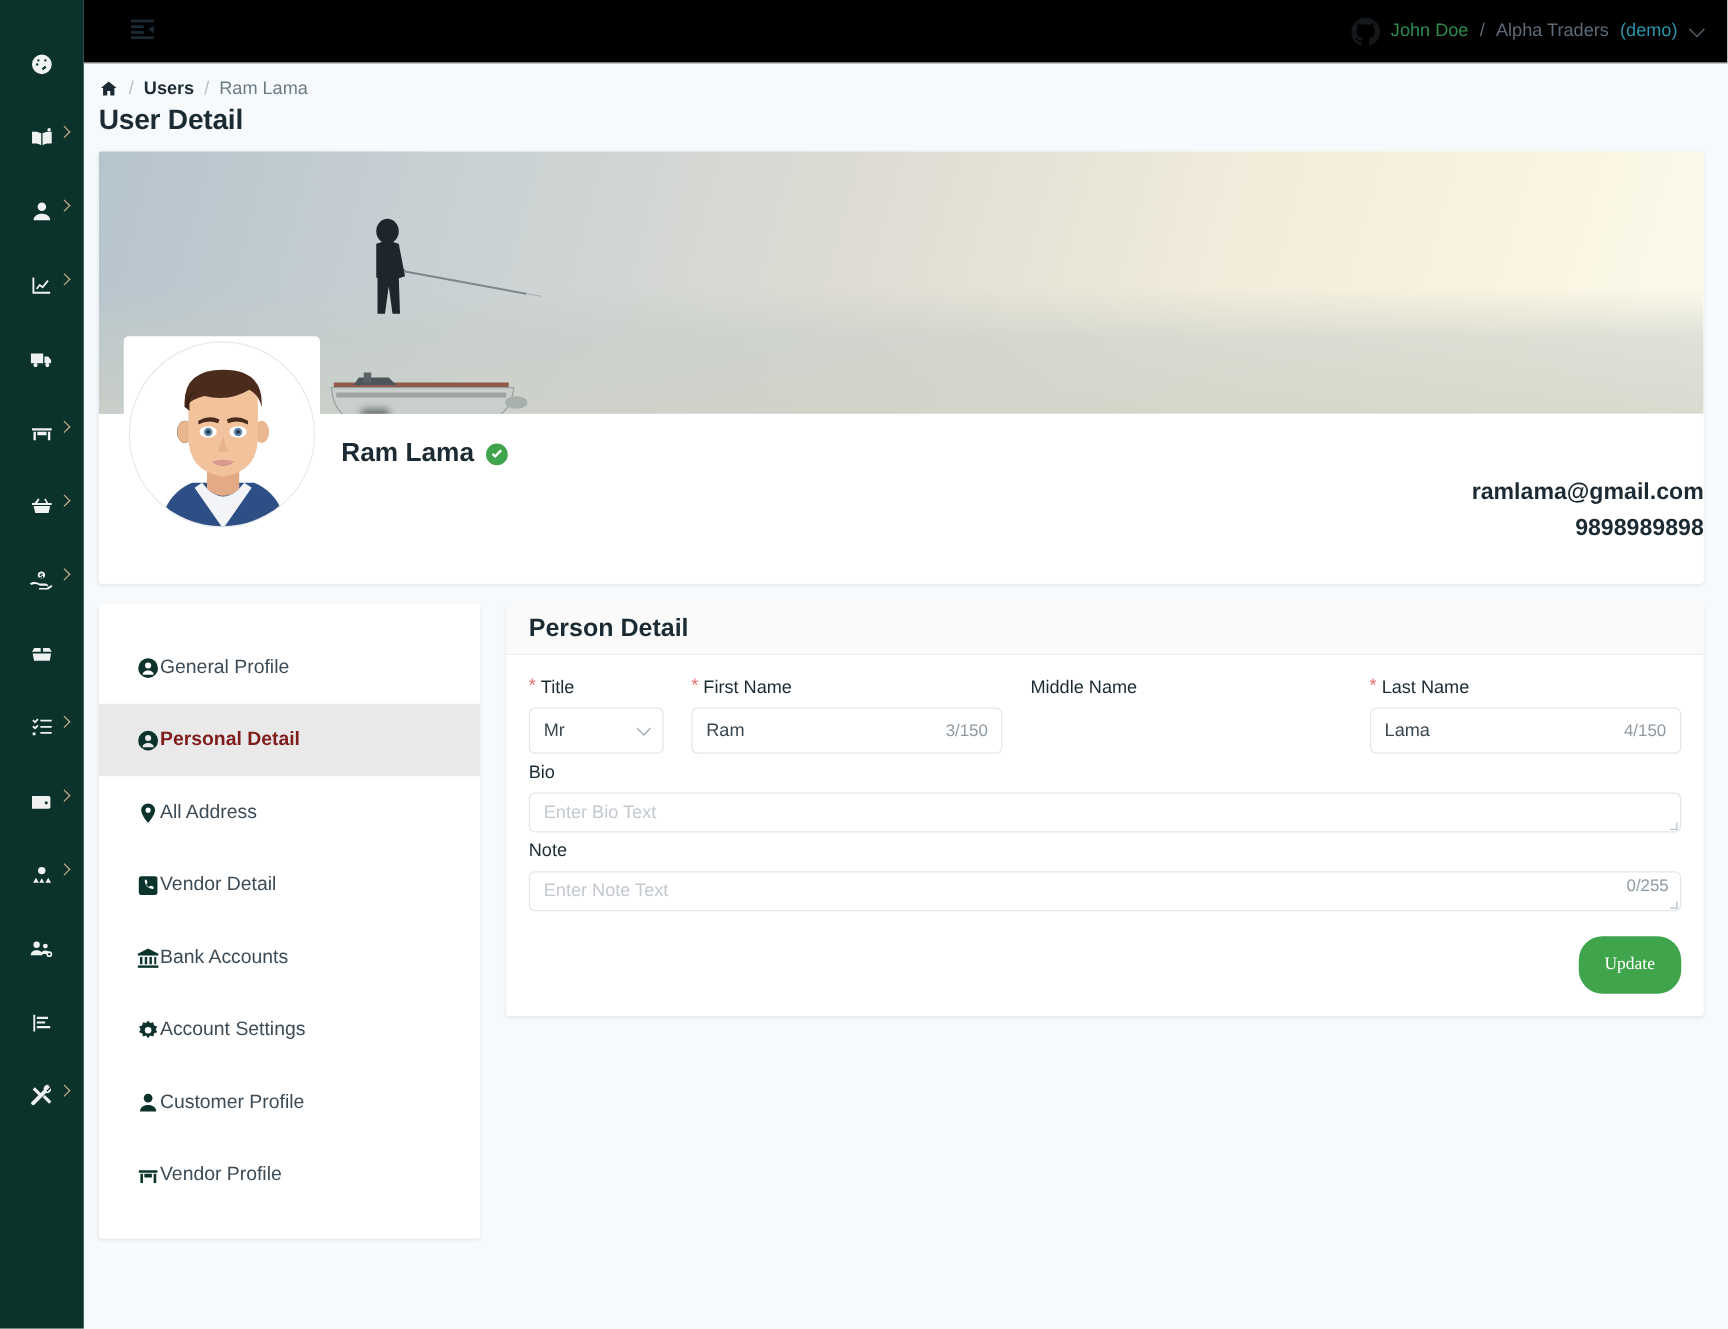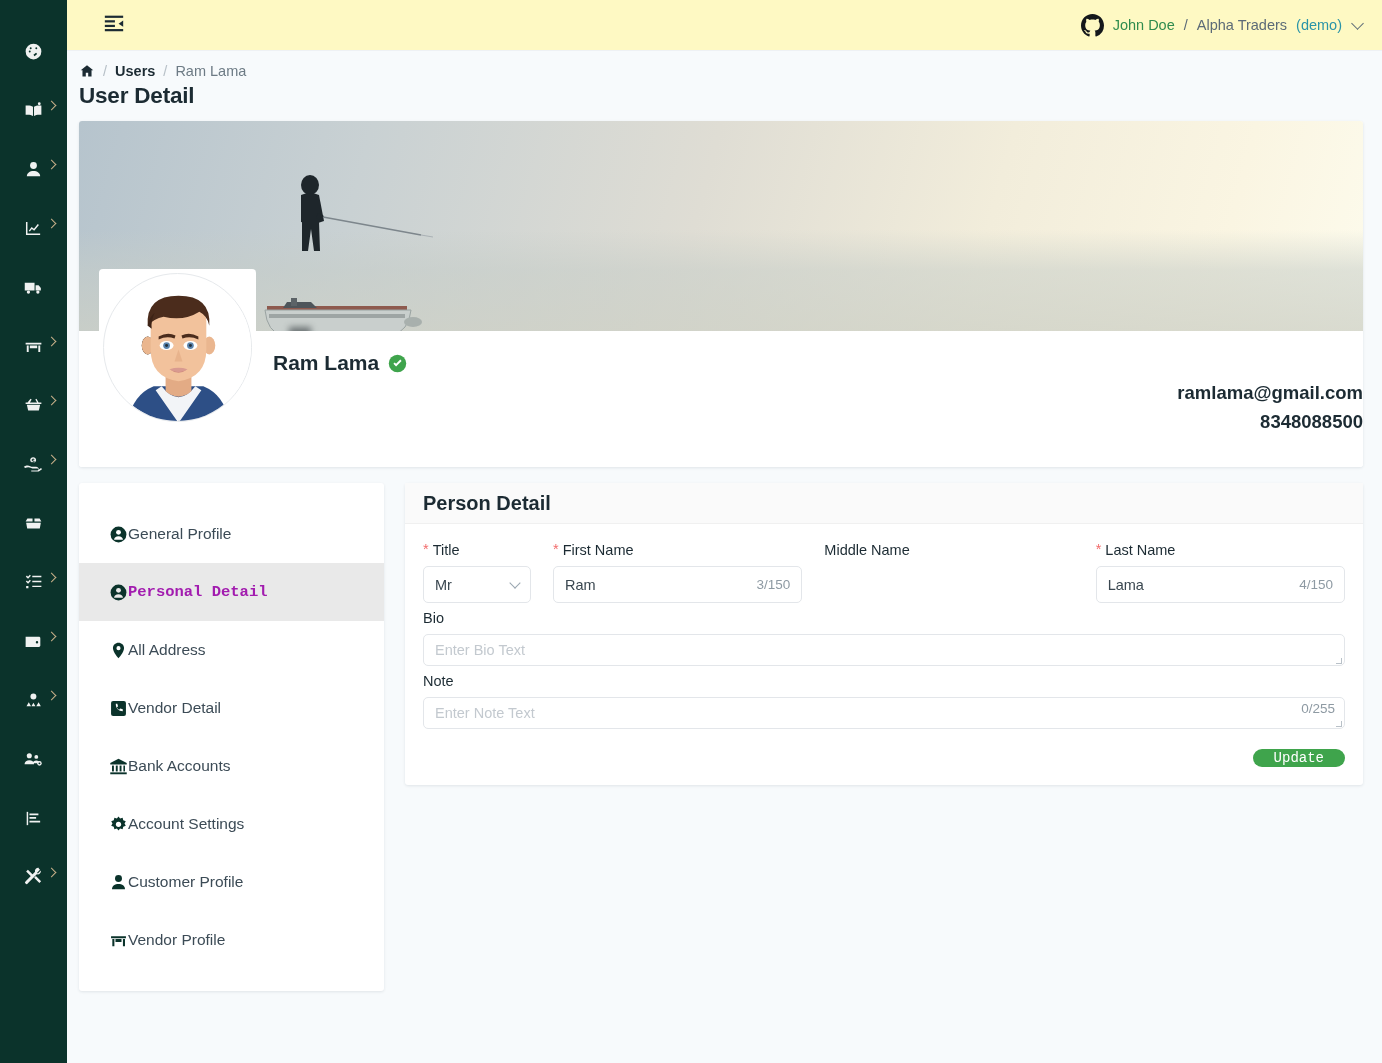--- a/index.html
+++ b/index.html
@@ -32,21 +32,21 @@
     border-right: 1.6px solid #c8b08a;
     transform: rotate(45deg);
   }
 
   
   #main-col { flex: 1 1 auto; height: 1063px; display: flex; flex-direction: column; min-width:0; }
 
   
   #topbar {
     height: 51px; flex: 0 0 51px;
-    background: #fef9c3;
+    background: #000000;
     display: flex; align-items: center;
     justify-content: space-between;
     padding: 0 20px 0 36px;
     border-bottom: 1px solid #eef1f4;
   }
   #menu-fold { cursor: pointer; display:flex; align-items:center; }
   #menu-fold svg { width: 22px; height: 22px; fill: #1c2b33; }
   #user-chip {
     display: flex; align-items: center; gap: 9px;
     cursor: pointer; font-size: 14.5px;
@@ -142,21 +142,21 @@
     box-shadow: 0 1px 3px rgba(20,40,60,.10);
     padding: 22px 0 22px 0;
   }
   .nav-item {
     height: 58px; display: flex; align-items: center;
     padding-left: 30px; cursor: pointer;
     color: #3c4b56; font-size: 15.5px;
   }
   .nav-item .nicon { width: 19px; height: 19px; display:flex; align-items:center; justify-content:center; }
   .nav-item .nicon svg { width: 19px; height: 19px; fill: #0b332b; display:block; }
-  .nav-item.active { background: #e9e9e9; font-weight: bold; color:#a21caf;font-family:Liberation Mono, monospace; }
+  .nav-item.active { background: #e9e9e9; font-weight: bold; color:#7f1d1d; }
 
   
   #form-card {
     flex: 1 1 auto;
     background: #fff; border-radius: 3px;
     box-shadow: 0 1px 3px rgba(20,40,60,.10);
     min-width: 0;
   }
   #form-head {
     height: 41px; display:flex; align-items:center;
@@ -199,23 +199,23 @@
     position:absolute; right: 9px; top: 3px;
     font-size: 13.5px; color:#8e9aa3;
   }
   .ta .grip {
     position:absolute; right: 2px; bottom: 1px; width:6px; height:6px;
     border-right: 1.5px solid #b9c1c8; border-bottom: 1.5px solid #b9c1c8;
   }
   #btn-row { display:flex; justify-content:flex-end; margin-top: 20px; }
   #update-btn {
     background: #3fa44c; color: #fff; border: none;
-    border-radius: 19px; height: 18px; padding: 0 21px;
+    border-radius: 19px; height: 46px; padding: 0 21px;
     font-size: 14px; cursor: pointer;
-    font-family: Liberation Mono, monospace;
+    font-family: Liberation Serif, serif;
   }
 </style>
 </head>
 <body>
 
 <nav id="icon-rail">
 
   <div class="rail-item">
     <span>
       <svg viewBox="0 0 24 24">
@@ -486,21 +486,21 @@
 
       <div id="profile-body">
         <div class="p-name-row">
           <span class="p-name">Ram Lama</span>
           <svg class="p-verified" viewBox="0 0 24 24">
             <circle cx="12" cy="12" r="11" fill="#3fa44c"></circle>
             <path d="M6.8 12.3l3.4 3.4 7-7-1.7-1.7-5.3 5.3-1.7-1.7-1.7 1.7z" fill="#fff"></path>
           </svg>
         </div>
         <div class="p-mail">ramlama@gmail.com</div>
-        <div class="p-phone">8348088500</div>
+        <div class="p-phone">9898989898</div>
       </div>
     </section>
 
     <div id="lower">
 
       <aside id="nav-card">
 
         <div class="nav-item">
           <span class="nicon">
             <svg viewBox="0 0 24 24">

